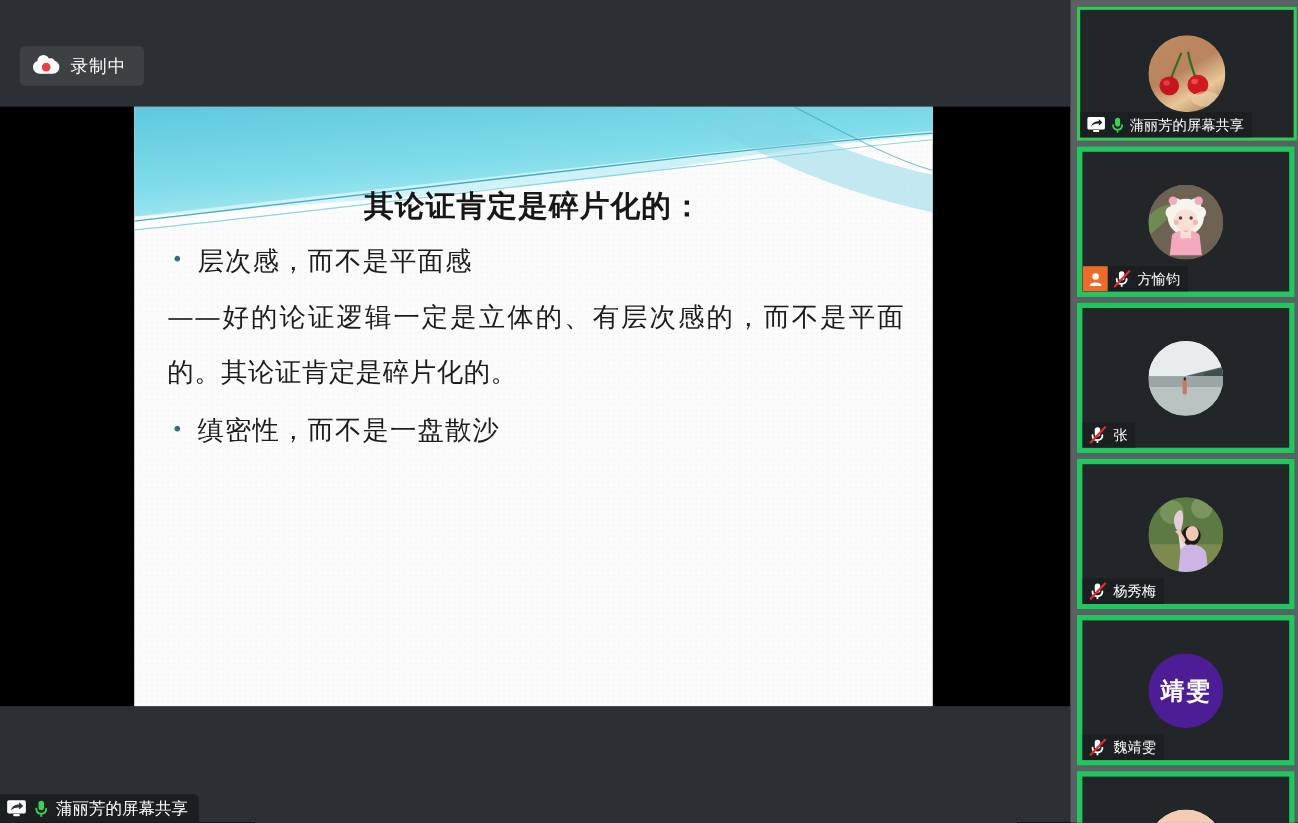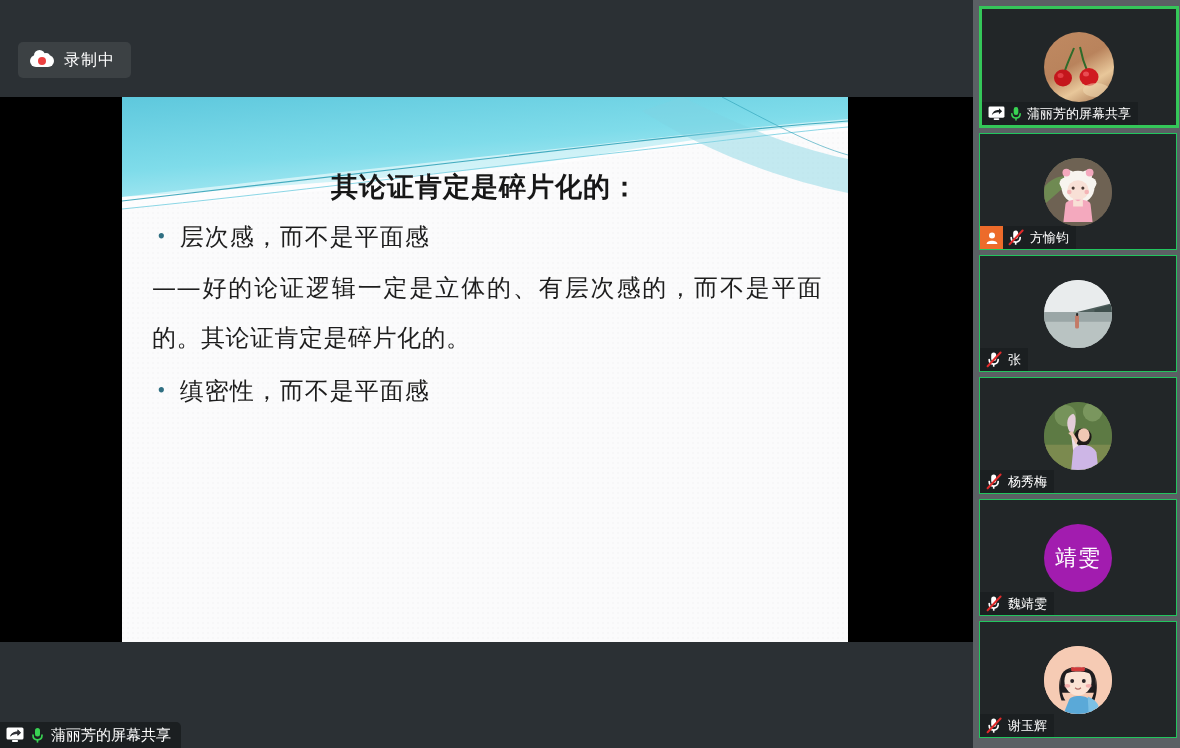--- a/index.html
+++ b/index.html
@@ -193,25 +193,25 @@
     top: 0;
     width: 207px;
     height: 748px;
     background: #5b6064;
     box-sizing: border-box;
     padding: 6px 3px 0 6px;
   }
   .tile {
     position: relative;
     width: 198px;
-    height: 117px;
+    height: 137px;
     background: #222628;
     margin-bottom: 5px;
     box-sizing: border-box;
-    border: 1px solid #22c55e;
+    border: 5px solid #22c55e;
     overflow: hidden;
   }
   .tile.active {
     border: 3px solid #34c759;
     width: 200px;
     height: 122px;
   }
   .tile-avatar {
     position: absolute;
     left: 50%;
@@ -261,23 +261,23 @@
   }
   .pad-left { margin-left: 6px; }
 
   
   .av-cherry { width: 100%; height: 100%; background: linear-gradient(150deg,#c08a62 0%,#b9835c 45%,#e8c79a 70%,#9d6b48 100%); position: relative; }
   .av-sheep  { width: 100%; height: 100%; background: linear-gradient(160deg,#7d8f6a 0%,#6f6254 55%,#5d5348 100%); position: relative; }
   .av-lake   { width: 100%; height: 100%; background: linear-gradient(180deg,#e9edee 0%,#dfe5e6 42%,#5d6b6a 52%,#8b9696 60%,#b9c2c1 100%); position: relative; }
   .av-garden { width: 100%; height: 100%; background: linear-gradient(170deg,#4e6b3c 0%,#5c7a46 35%,#8b6a58 70%,#6b7a52 100%); position: relative; }
   .av-initials {
     width: 100%; height: 100%;
-    background: #a21caf;
+    background: #4c1d95;
     display: flex; align-items: center; justify-content: center;
-    color: #ffffff; font-size: 22px; letter-spacing: 1px;
+    color: #ffffff; font-size: 22px; letter-spacing: 1px; font-weight: bold;
   }
   .av-girl { width: 100%; height: 100%; background: #f6cbb4; position: relative; }
 </style>
 </head>
 <body>
 
 <div id="app">
 
   <div id="stage">
     <div class="stage-band-top"></div>
@@ -316,21 +316,21 @@
 
       <div id="slide-body">
         <div class="slide-bullet-line">
           <span class="bullet-dot">•</span>
           <span>层次感，而不是平面感</span>
         </div>
         <p class="slide-para">——好的论证逻辑一定是立体的、有层次感的，而不是平面的。其论证肯定是碎片化的。</p>
 
         <div class="slide-bullet-line">
           <span class="bullet-dot">•</span>
-          <span>缜密性，而不是平面感</span>
+          <span>缜密性，而不是一盘散沙</span>
         </div>
       </div>
     </div>
 
     <div id="sharer-label">
       <span class="icon-slot">
         <svg width="18" height="16" viewBox="0 0 18 16">
           <rect x="0.5" y="0.5" width="17" height="12" rx="1.5" fill="#ffffff"></rect>
           <rect x="6" y="13" width="6" height="2" rx="0.8" fill="#ffffff"></rect>
           <path d="M4 9.8 C5 5.6 8.6 4.3 11.6 4.4 L11.6 2.3 L15 5.7 L11.6 8.9 L11.6 6.8 C8.8 6.6 5.8 7.4 4 9.8 Z" fill="#1b1f21"></path>

